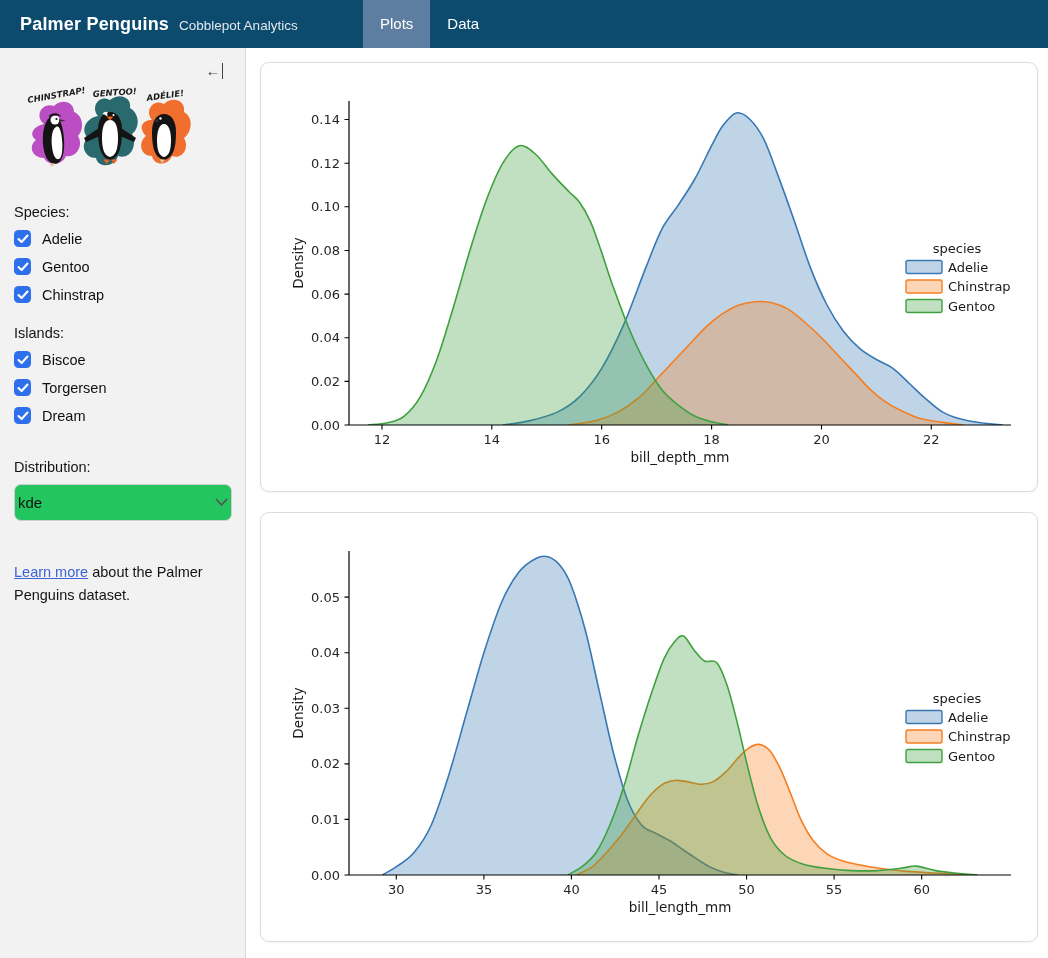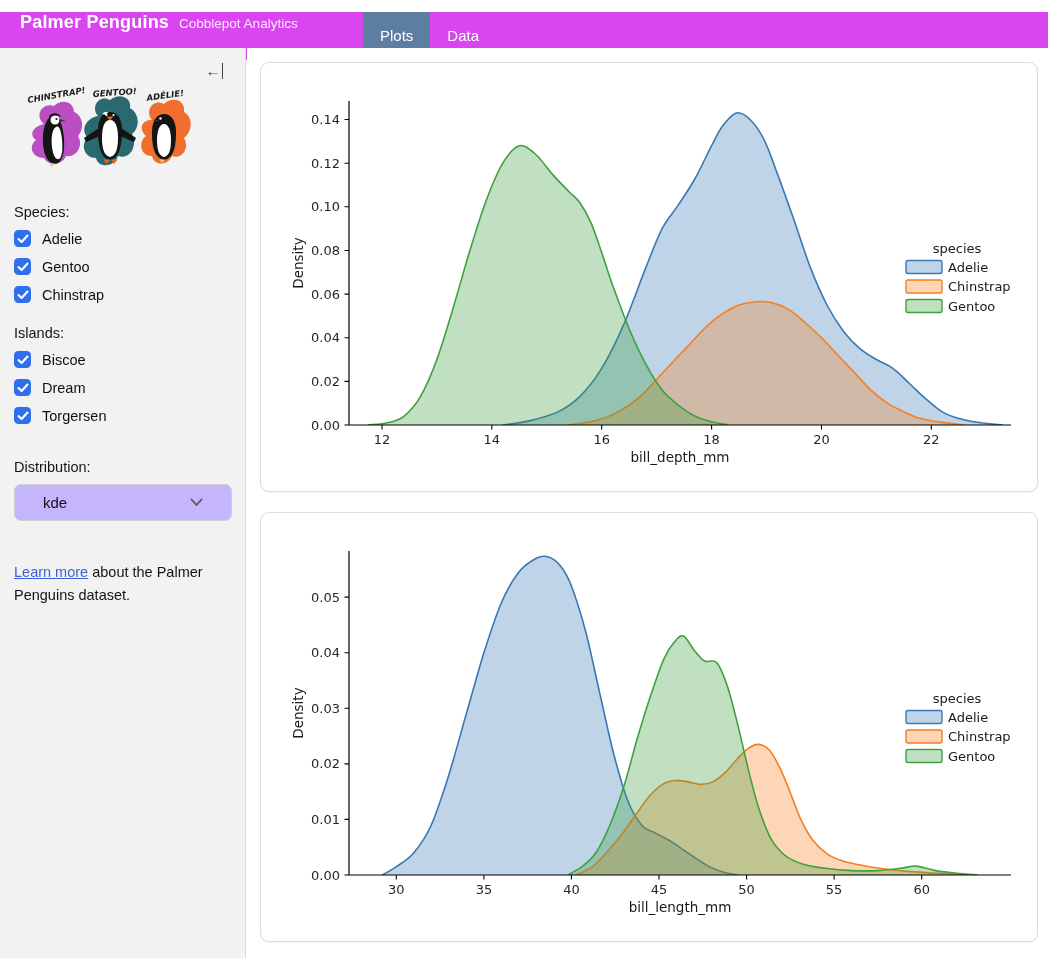--- a/index.html
+++ b/index.html
@@ -1,21 +1,21 @@
 <!DOCTYPE html>
 <html><head>
 <meta charset="utf-8">
 <style>
   * { margin:0; padding:0; box-sizing:border-box; }
   html,body { width:1048px; height:958px; background:#ffffff; overflow:hidden;
               font-family:"Liberation Sans", sans-serif; }
 
   
-  .navbar { position:absolute; left:0; top:12px; width:1048px; height:48px;
-            background:#d946ef; display:flex; }
+  .navbar { position:absolute; left:0; top:0; width:1048px; height:48px;
+            background:#0c4a6e; display:flex; align-items:center; }
   .brand { display:flex; align-items:baseline; gap:10px; padding-left:20px; }
   .brand-title { color:#ffffff; font-size:18px; font-weight:700; letter-spacing:.2px; }
   .brand-sub { color:rgba(255,255,255,.88); font-size:13.5px; font-weight:500; }
   .nav-tabs { position:absolute; left:363px; top:0; height:60px; display:flex; }
   .nav-tab { height:48px; line-height:48px; padding:0 17px; color:#ffffff;
              font-size:15px; font-weight:500; cursor:pointer; }
   .nav-tab.active { background:#5d7ea0; }
 
   
   .sidebar { position:absolute; left:0; top:48px; width:246px; height:910px;
@@ -26,23 +26,23 @@
   .artwork { margin-top:24px; display:block; }
   .art-lbl { font-family:"DejaVu Sans", sans-serif; font-size:8.5px; font-weight:700;
              font-style:italic; fill:#1b1b1b; }
   .grp-label { font-size:14.5px; color:#141414; margin-top:21px; margin-bottom:4px; }
   .chk-row { display:flex; align-items:center; gap:11px; margin-top:9px; height:19px; cursor:pointer; }
   .chk-box { width:17px; height:17px; border-radius:4.5px; flex:0 0 17px;
              display:flex; align-items:center; justify-content:center; }
   .chk-box.on { background:#2e6fec; }
   .chk-box.off { background:#ffffff; border:1px solid #c9c9c9; }
   .chk-lbl { font-size:14.5px; color:#101010; }
-  .select-box { margin-top:9px; width:218px; height:37px; background:#c4b5fd;
+  .select-box { margin-top:9px; width:218px; height:37px; background:#22c55e;
                 border:1px solid #cfcfcf; border-radius:7px; display:flex; align-items:center;
-                justify-content:space-between; padding:0 28px; cursor:pointer; }
+                justify-content:space-between; padding:0 3px; cursor:pointer; }
   .select-box .val { font-size:15px; color:#111; }
   .rug-row { margin-top:19px; }
   .side-footer { margin-top:40px; font-size:14.5px; color:#141414; line-height:1.62; width:205px; }
   .side-footer a { color:#3d63d8; text-decoration:underline; cursor:pointer; }
 
   
   .main { position:absolute; left:247px; top:48px; width:801px; height:910px; background:#ffffff; }
   .card { position:absolute; left:13px; width:778px; height:430px; background:#ffffff;
           border:1px solid #dcdcdc; border-radius:9px; box-shadow:0 1px 2px rgba(0,0,0,.05);
           overflow:hidden; }
@@ -145,29 +145,29 @@
         </svg>
     </span>
     <span class="chk-lbl">Biscoe</span>
   </label>
   <label class="chk-row">
     <span class="chk-box on">
       <svg width="12" height="10" viewBox="0 0 12 10">
           <polyline points="1.5,5 4.6,8 10.5,1.5" fill="none" stroke="#fff" stroke-width="2.1" stroke-linecap="round" stroke-linejoin="round"></polyline>
         </svg>
     </span>
+    <span class="chk-lbl">Torgersen</span>
+  </label>
+  <label class="chk-row">
+    <span class="chk-box on">
+      <svg width="12" height="10" viewBox="0 0 12 10">
+          <polyline points="1.5,5 4.6,8 10.5,1.5" fill="none" stroke="#fff" stroke-width="2.1" stroke-linecap="round" stroke-linejoin="round"></polyline>
+        </svg>
+    </span>
     <span class="chk-lbl">Dream</span>
-  </label>
-  <label class="chk-row">
-    <span class="chk-box on">
-      <svg width="12" height="10" viewBox="0 0 12 10">
-          <polyline points="1.5,5 4.6,8 10.5,1.5" fill="none" stroke="#fff" stroke-width="2.1" stroke-linecap="round" stroke-linejoin="round"></polyline>
-        </svg>
-    </span>
-    <span class="chk-lbl">Torgersen</span>
   </label>
 
   <div class="grp-label" style="margin-top:34px;">Distribution:</div>
   <div class="select-box">
     <span class="val">kde</span>
     <svg width="13" height="9" viewBox="0 0 13 9">
       <polyline points="1.5,1.5 6.5,7 11.5,1.5" fill="none" stroke="#555" stroke-width="1.8" stroke-linecap="round" stroke-linejoin="round"></polyline>
     </svg>
   </div>
 

